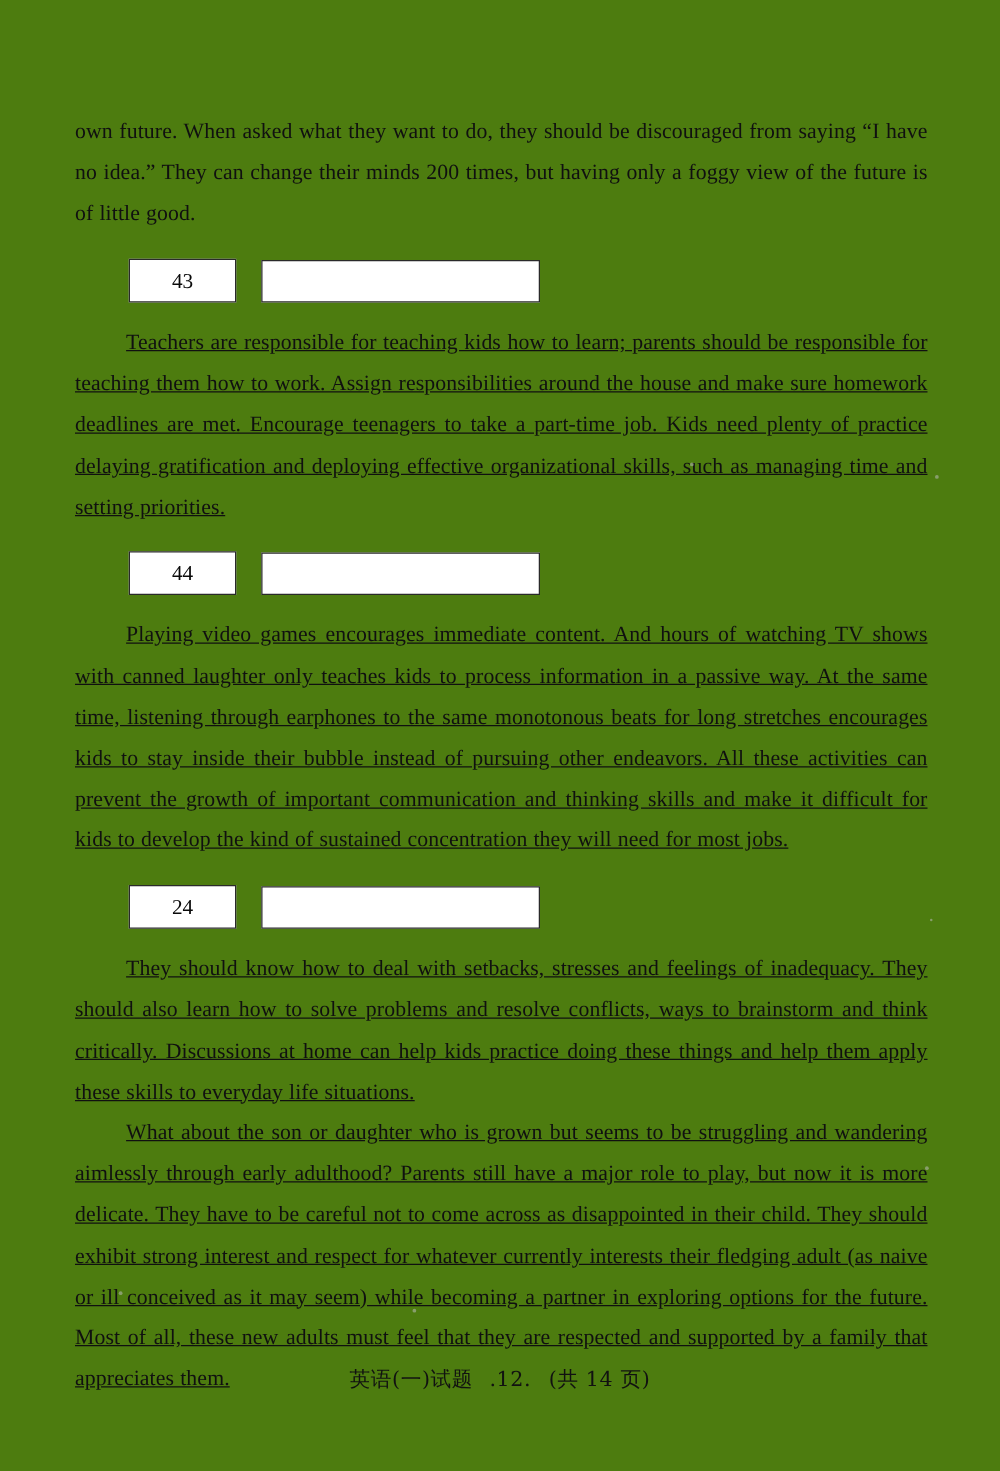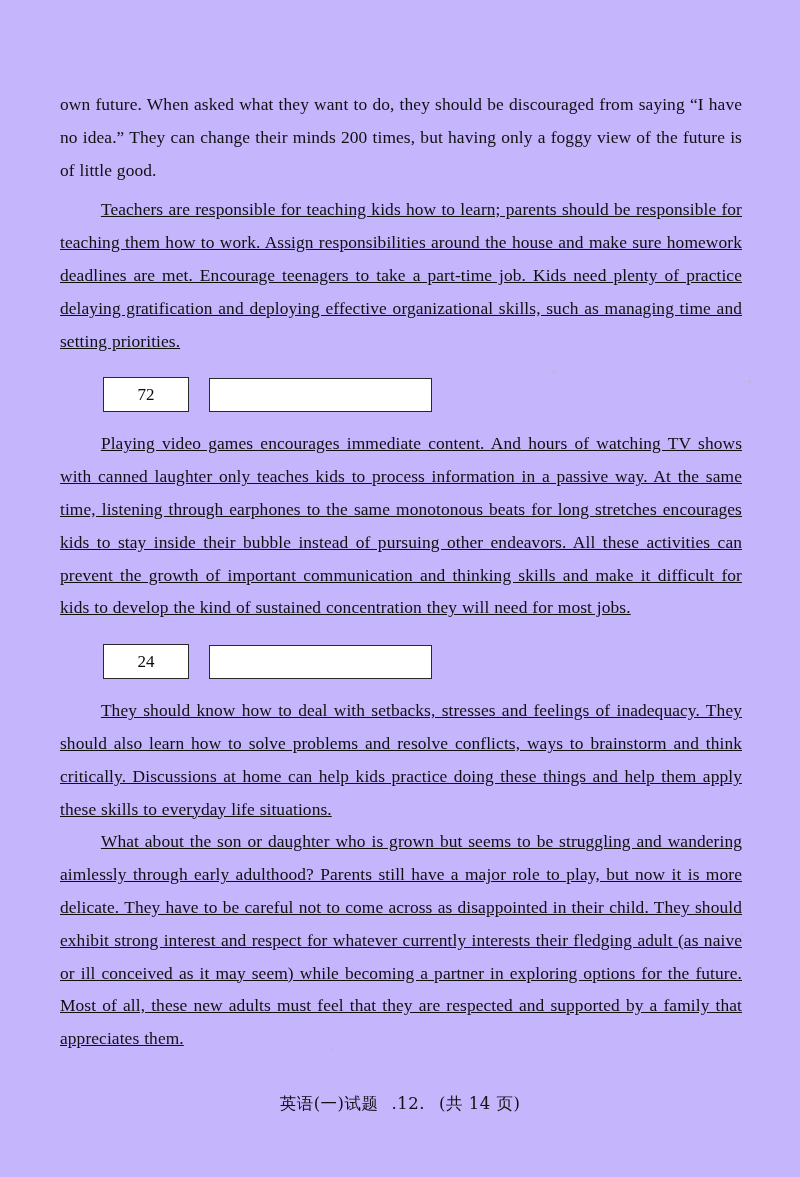--- a/index.html
+++ b/index.html
@@ -4,21 +4,21 @@
 <style>
   html, body {
     margin: 0;
     padding: 0;
     background: #ffffff;
   }
   .page {
     position: relative;
     width: 800px;
     height: 1177px;
-    background: #c4b5fd;
+    background: #4d7c0f;
     overflow: hidden;
     font-family: "Liberation Serif", "DejaVu Serif", serif;
     color: #0d0d0d;
   }
   .content {
     position: absolute;
     left: 60px;
     top: 88px;
     width: 682px;
   }
@@ -97,27 +97,31 @@
 <body>
 
 <div class="page">
 
   <div class="content">
 
     <p class="para">own future. When asked what they want to do, they should be discouraged from saying “I have no idea.” They can change their minds 200 times, but having only a foggy view of the future is of little good.</p>
 
     <div class="gap-a"></div>
 
+    <div class="boxrow">
+      <div class="numbox">43</div>
+      <div class="answerbox"></div>
+    </div>
 
     <p class="para indent">Teachers are responsible for teaching kids how to learn; parents should be responsible for teaching them how to work. Assign responsibilities around the house and make sure homework deadlines are met. Encourage teenagers to take a part-time job. Kids need plenty of practice delaying gratification and deploying effective organizational skills, such as managing time and setting priorities.</p>
 
     <div class="gap-b"></div>
 
     <div class="boxrow">
-      <div class="numbox">72</div>
+      <div class="numbox">44</div>
       <div class="answerbox"></div>
     </div>
 
     <p class="para indent">Playing video games encourages immediate content. And hours of watching TV shows with canned laughter only teaches kids to process information in a passive way. At the same time, listening through earphones to the same monotonous beats for long stretches encourages kids to stay inside their bubble instead of pursuing other endeavors. All these activities can prevent the growth of important communication and thinking skills and make it difficult for kids to develop the kind of sustained concentration they will need for most jobs.</p>
 
     <div class="gap-b"></div>
 
     <div class="boxrow">
       <div class="numbox">24</div>
       <div class="answerbox"></div>

